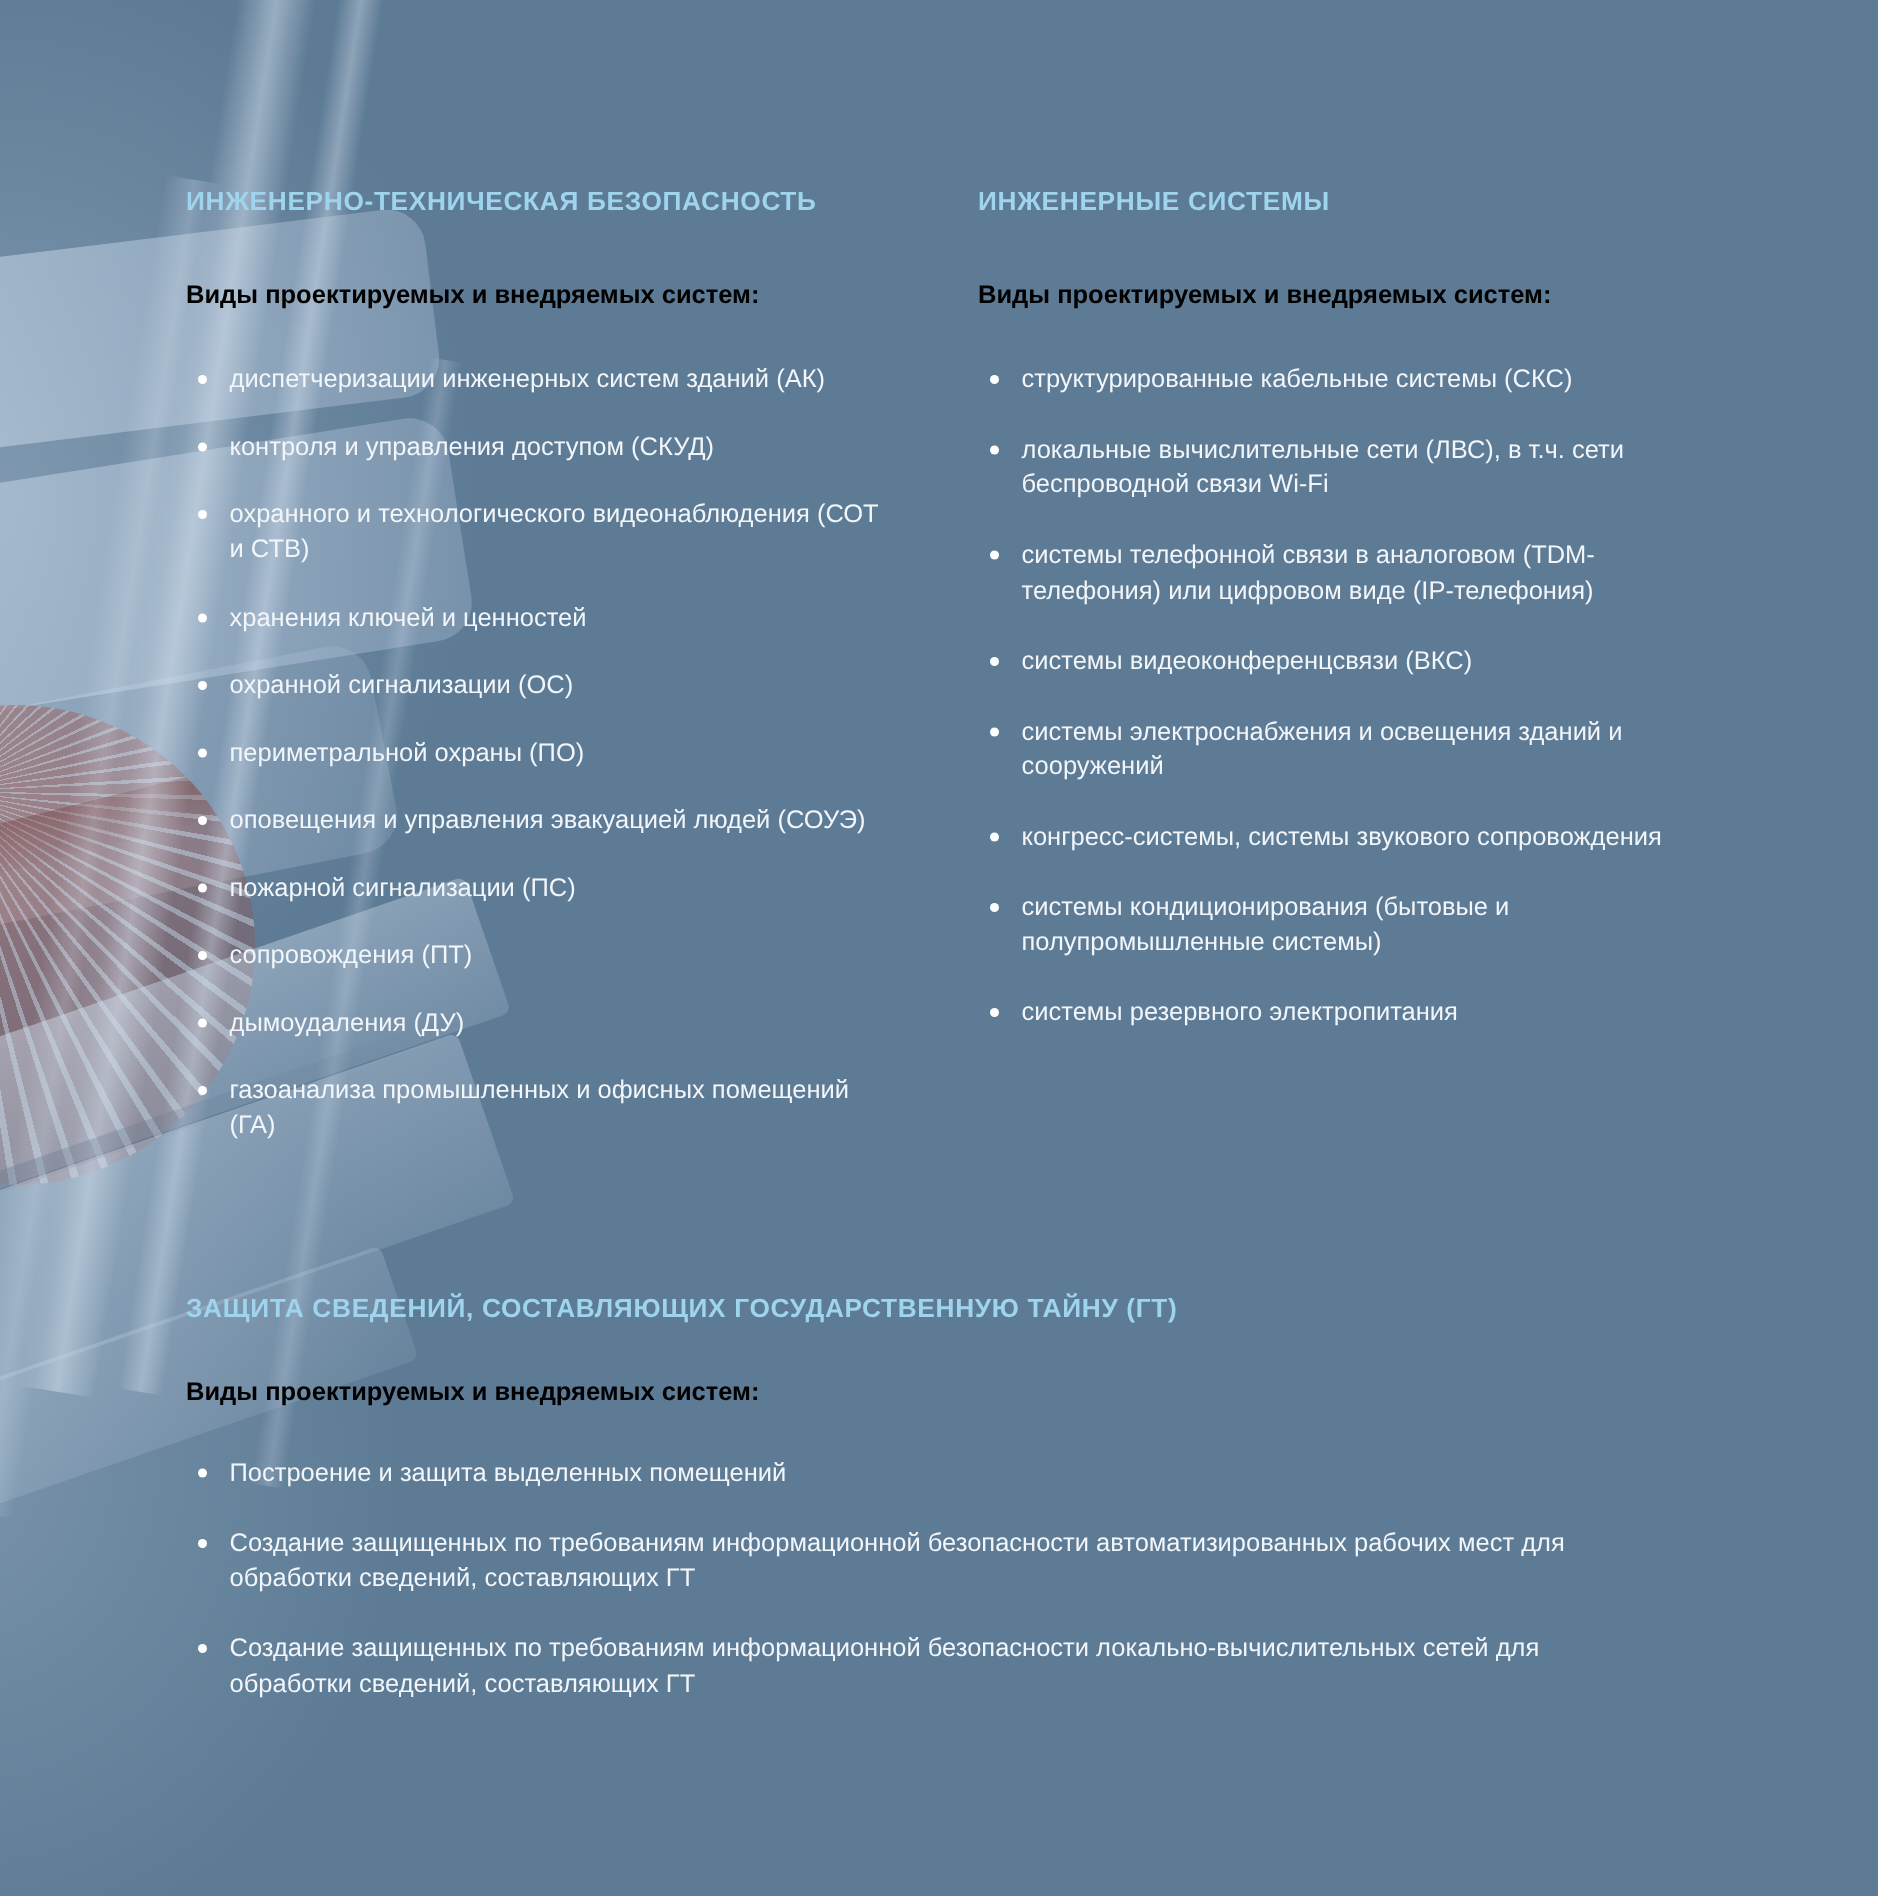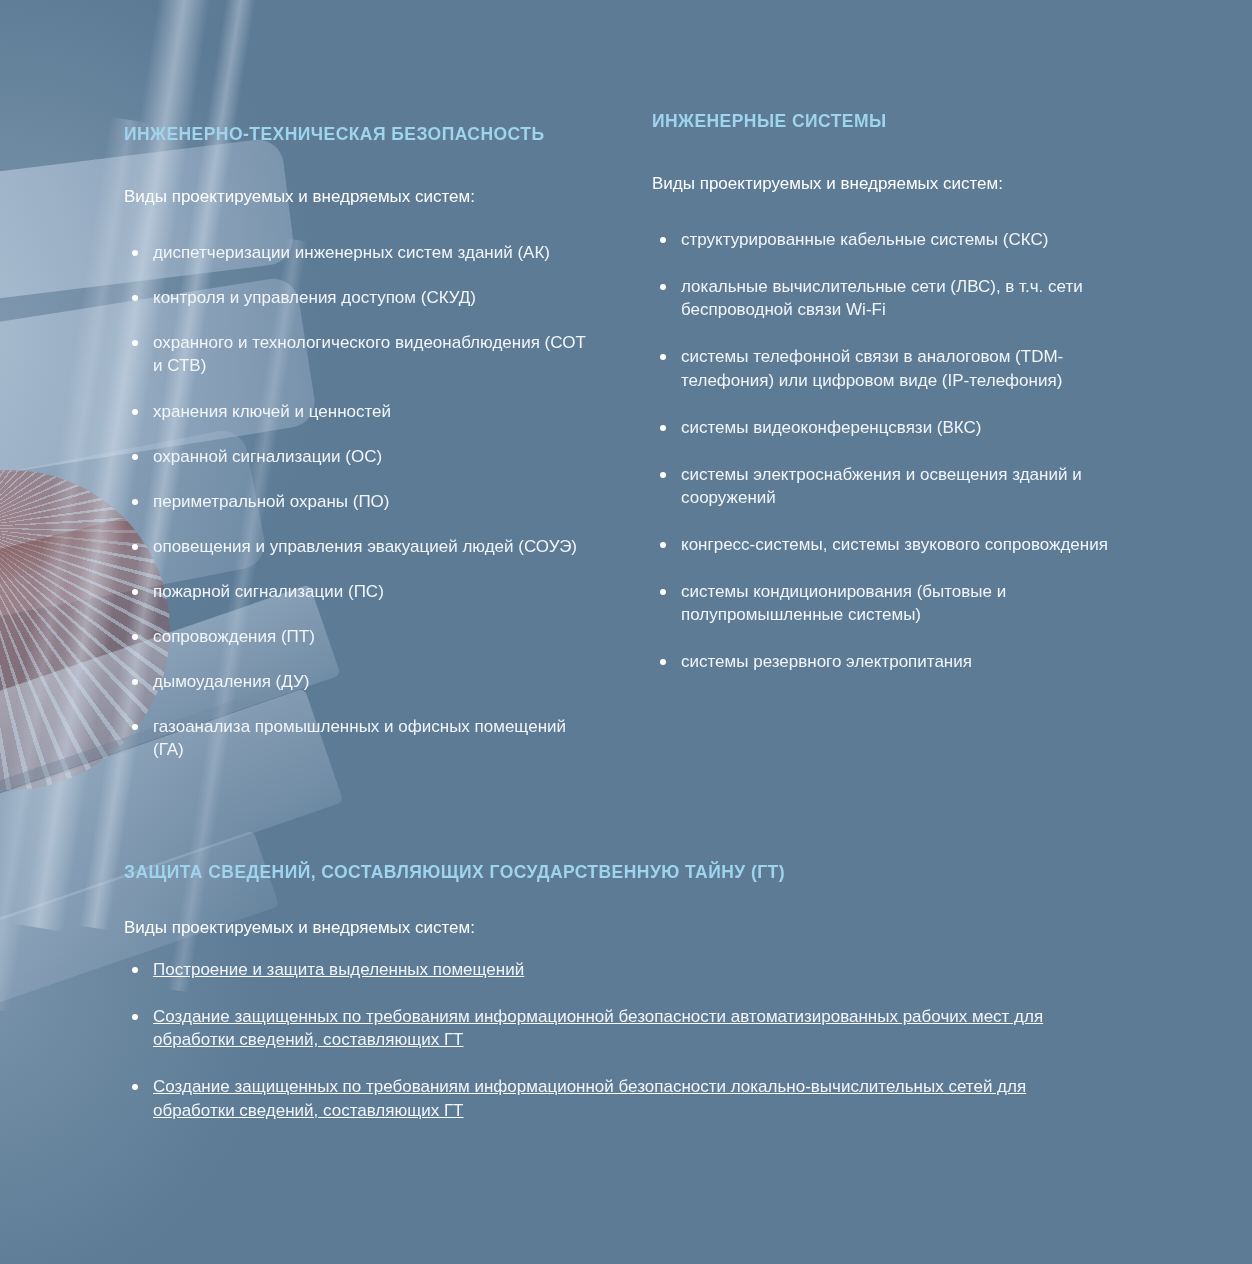--- a/index.html
+++ b/index.html
@@ -130,24 +130,24 @@
   .section-heading {
     color:#9fd4ee;
     font-weight:bold;
     font-size:17.5px;
     letter-spacing:0.45px;
     line-height:1.2;
     text-transform:uppercase;
   }
 
   .lead {
-    font-weight:normal;
+    font-weight:bold;
     font-size:17px;
     line-height:1.42;
-    color:#ffffff;
+    color:#000000;
   }
 
   ul.bullets {
     list-style:none;
     margin:0;
     padding:0;
   }
 
   ul.bullets li {
     position:relative;
@@ -172,41 +172,41 @@
   
   .col-left {
     position:absolute;
     left:124px;
     top:124px;
     width:470px;
   }
   .col-right {
     position:absolute;
     left:652px;
-    top:111px;
+    top:124px;
     width:460px;
   }
   .col-left .lead,
   .col-right .lead { margin-top:40px; }
 
   .col-left ul.bullets { margin-top:32px; }
   .col-right ul.bullets { margin-top:32px; }
 
   .col-left ul.bullets li { margin-bottom:22px; }
   .col-right ul.bullets li { margin-bottom:24px;margin-top:10px; }
 
   
   .block-bottom {
     position:absolute;
     left:124px;
     top:862px;
     width:960px;
   }
   .block-bottom .lead { margin-top:33px; }
-  .block-bottom ul.bullets { margin-top:18px;text-decoration:underline; }
+  .block-bottom ul.bullets { margin-top:30px; }
   .block-bottom ul.bullets li { margin-bottom:24px; }
 </style>
 </head>
 <body>
 
 <div class="bg-art">
   <div class="bg-wash"></div>
 
   <div class="panel panel-a"></div>
   <div class="panel panel-b"></div>

